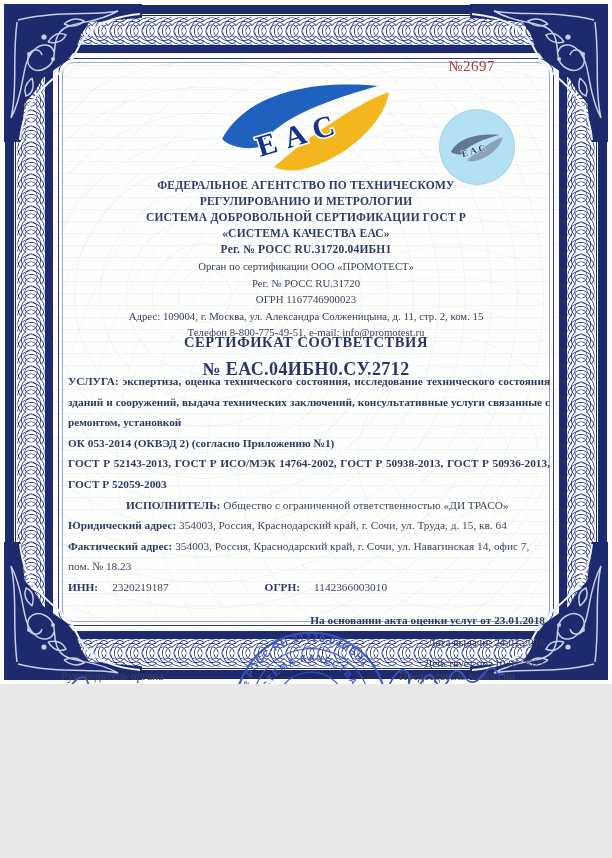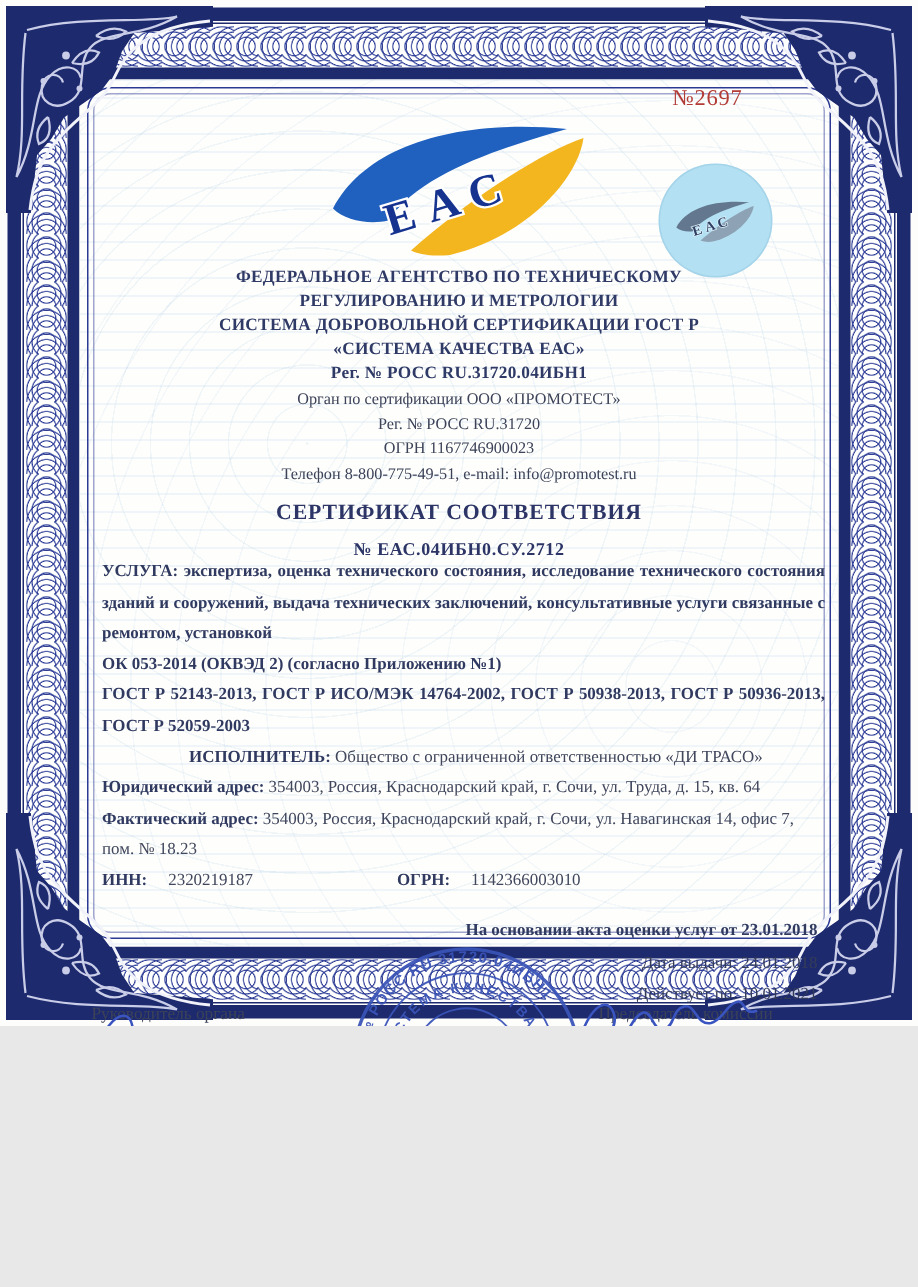--- a/index.html
+++ b/index.html
@@ -51,21 +51,21 @@
   .textlayer{position:absolute;inset:53px;}
   .abs{position:absolute;}
   .serial{top:5px;right:64px;color:#b23b36;font-size:15px;letter-spacing:.5px;}
   .mainlogo{top:24px;left:50%;transform:translateX(-50%);}
   .badge{top:56px;right:44px;width:76px;height:76px;border-radius:50%;background:#b3e0f2;
          display:flex;align-items:center;justify-content:center;box-shadow:0 0 0 1px rgba(150,200,225,.5) inset;}
   .hdr{top:124px;left:0;right:0;text-align:center;font-weight:bold;color:#2f3a66;
        font-size:11.5px;line-height:16px;letter-spacing:.2px;}
   .org{top:205px;left:0;right:0;text-align:center;color:#3c4258;font-size:10.8px;line-height:16.5px;}
   .title{top:281px;left:0;right:0;text-align:center;font-weight:bold;color:#2c3566;font-size:14.5px;letter-spacing:.6px;}
-  .certno{top:306px;left:0;right:0;text-align:center;font-weight:bold;color:#2c3566;font-size:12px;letter-spacing:.4px;}
+  .certno{top:306px;left:0;right:0;text-align:center;font-weight:bold;color:#2c3566;font-size:18px;letter-spacing:.4px;}
   .bodytext{top:318px;left:5px;right:9px;color:#303a60;font-size:11.3px;line-height:20.6px;}
   .bodytext p{margin:0;padding-left:10px;}
   .b{font-weight:bold;}
   .jst{text-align:justify;}
   .indent{text-indent:58px;}
   .val{font-weight:normal;color:#40465c;}
   .idrow{margin-left:58px;}
   .idrow .gap1{display:inline-block;width:14px;}
   .idrow .gap2{display:inline-block;width:96px;}
   .dates{top:557px;right:14px;text-align:right;color:#353c58;font-size:11.3px;line-height:21.5px;}
@@ -201,20 +201,21 @@
       <div>РЕГУЛИРОВАНИЮ И МЕТРОЛОГИИ</div>
       <div>СИСТЕМА ДОБРОВОЛЬНОЙ СЕРТИФИКАЦИИ ГОСТ Р</div>
       <div>«СИСТЕМА КАЧЕСТВА ЕАС»</div>
       <div>Рег. № РОСС RU.31720.04ИБН1</div>
     </div>
 
     <div class="abs org">
       <div>Орган по сертификации ООО «ПРОМОТЕСТ»</div>
       <div>Рег. № РОСС RU.31720</div>
       <div>ОГРН 1167746900023</div>
+      <div>Адрес: 109004, г. Москва, ул. Александра Солженицына, д. 11, стр. 2, ком. 15</div>
       <div>Телефон 8-800-775-49-51, e-mail: info@promotest.ru</div>
     </div>
 
     <div class="abs title">СЕРТИФИКАТ СООТВЕТСТВИЯ</div>
     <div class="abs certno">№ ЕАС.04ИБН0.СУ.2712</div>
 
     <div class="abs bodytext">
       <p class="b jst">УСЛУГА: экспертиза, оценка технического состояния, исследование технического состояния зданий и сооружений, выдача технических заключений, консультативные услуги связанные с ремонтом, установкой</p>
       <p class="b">ОК 053-2014 (ОКВЭД 2) (согласно Приложению №1)</p>
       <p class="b jst">ГОСТ Р 52143-2013, ГОСТ Р ИСО/МЭК 14764-2002, ГОСТ Р 50938-2013, ГОСТ Р 50936-2013, ГОСТ Р 52059-2003</p>

